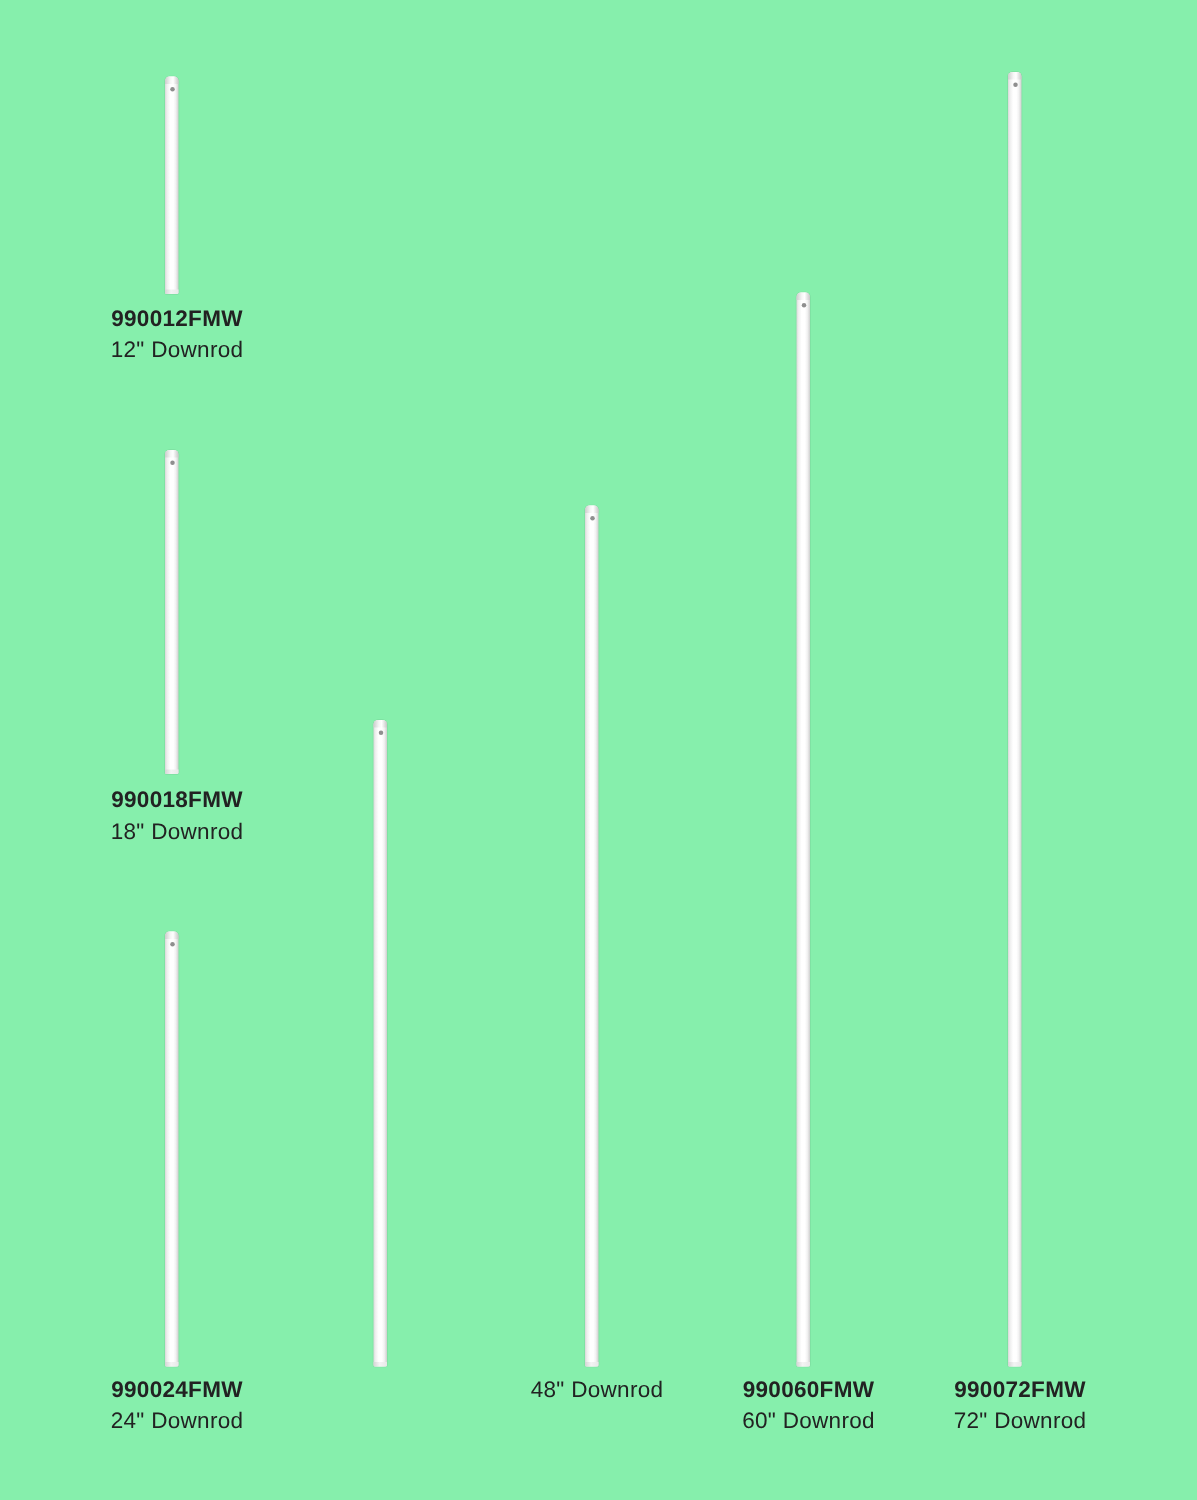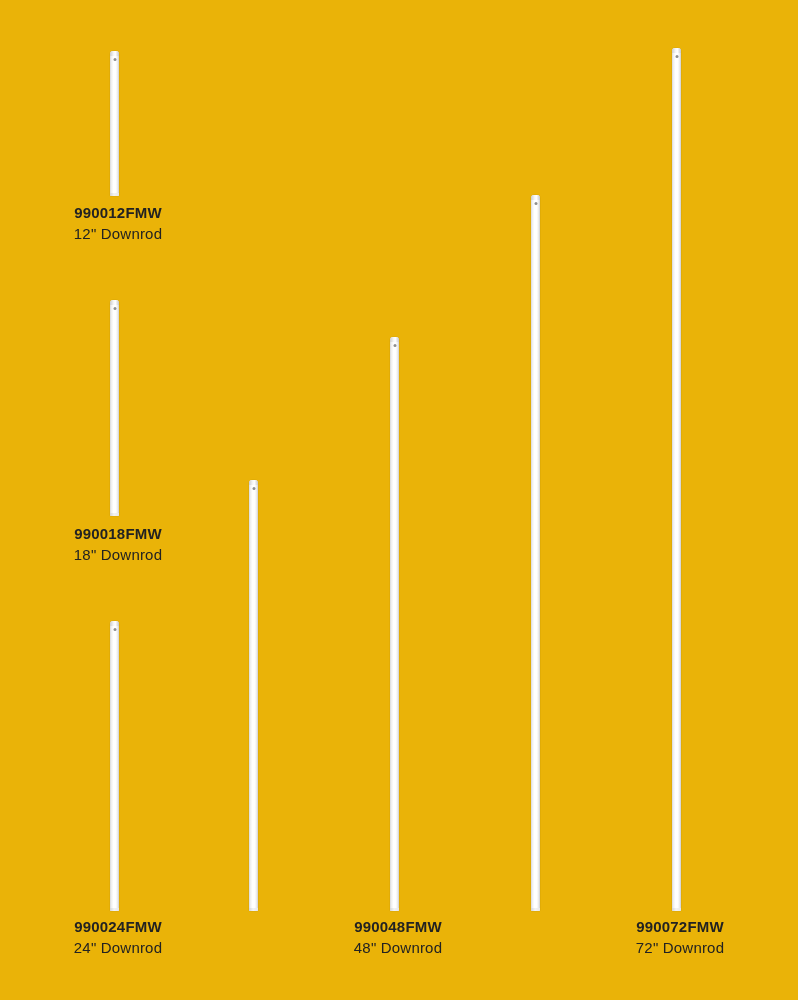--- a/index.html
+++ b/index.html
@@ -80,21 +80,21 @@
   .label-desc {
     font-size: 15px;
     font-weight: normal;
     letter-spacing: 0.2px;
     line-height: 21px;
   }
 </style>
 </head>
 <body>
 
-<div id="stage" style="background: #eab308; width: 798px; height: 1000px;">
+<div id="stage" style="background: #86efac; width: 798px; height: 1000px;">
     <div class="rod-group" style="left: 110px; top: 51px; width: 9px; height: 145px;">
       <div class="rod" style="width: 9px; height: 145px;">
         <div class="rod-cap"></div>
         <div class="rod-hole"></div>
         <div class="rod-foot"></div>
       </div>
     </div>
     <div class="label-block" style="left: -2px; top: 202px; width: 240px;">
       <div class="label-sku">990012FMW</div>
       <div class="label-desc">12" Downrod</div>
@@ -129,29 +129,32 @@
       </div>
     </div>
     <div class="rod-group" style="left: 390px; top: 337px; width: 9px; height: 574px;">
       <div class="rod" style="width: 9px; height: 574px;">
         <div class="rod-cap"></div>
         <div class="rod-hole"></div>
         <div class="rod-foot"></div>
       </div>
     </div>
     <div class="label-block" style="left: 278px; top: 916px; width: 240px;">
-      <div class="label-sku">990048FMW</div>
       <div class="label-desc">48" Downrod</div>
     </div>
     <div class="rod-group" style="left: 531px; top: 195px; width: 9px; height: 716px;">
       <div class="rod" style="width: 9px; height: 716px;">
         <div class="rod-cap"></div>
         <div class="rod-hole"></div>
         <div class="rod-foot"></div>
       </div>
+    </div>
+    <div class="label-block" style="left: 419px; top: 916px; width: 240px;">
+      <div class="label-sku">990060FMW</div>
+      <div class="label-desc">60" Downrod</div>
     </div>
     <div class="rod-group" style="left: 672px; top: 48px; width: 9px; height: 863px;">
       <div class="rod" style="width: 9px; height: 863px;">
         <div class="rod-cap"></div>
         <div class="rod-hole"></div>
         <div class="rod-foot"></div>
       </div>
     </div>
     <div class="label-block" style="left: 560px; top: 916px; width: 240px;">
       <div class="label-sku">990072FMW</div>

